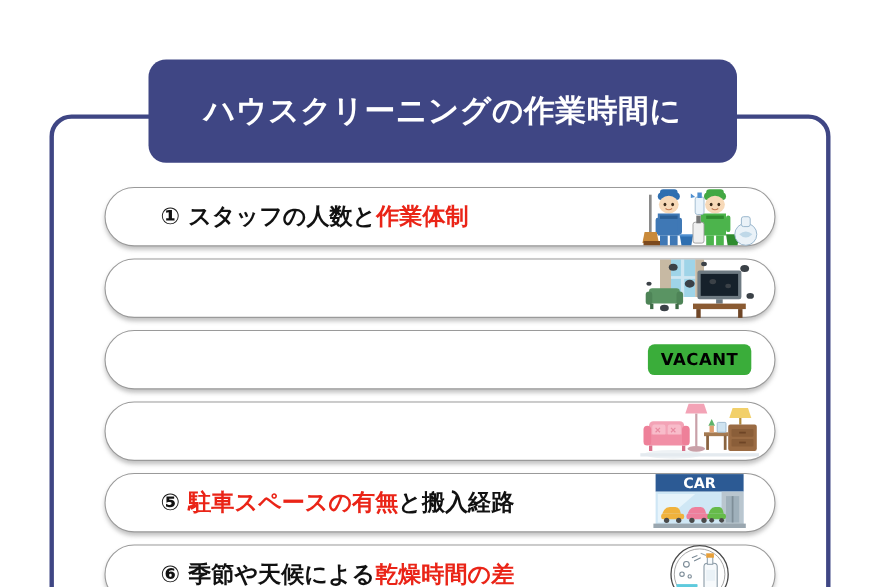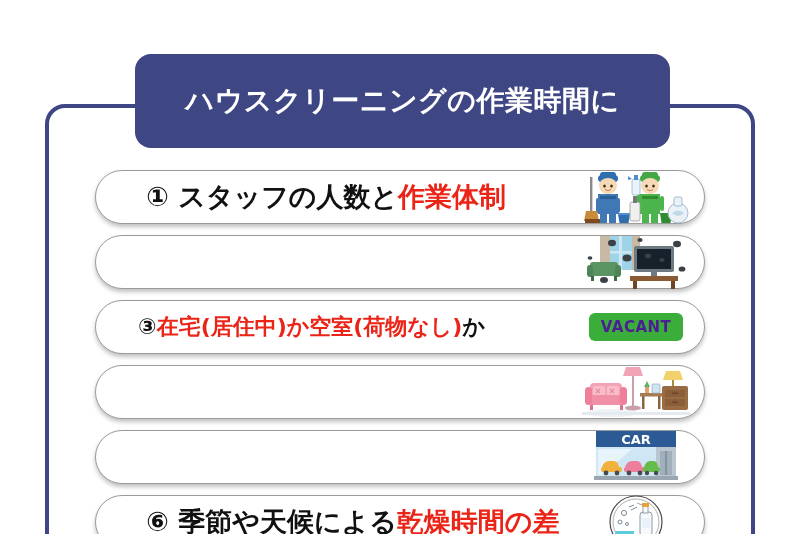--- a/index.html
+++ b/index.html
@@ -60,42 +60,42 @@
     box-sizing:border-box;
     box-shadow:0 3px 4px rgba(120,120,120,0.45);
     display:flex;
     align-items:center;
   }
   .row-text{
     position:absolute;
     left:50px;
     top:50%;
     transform:translateY(-50%);
-    font-size:27px;
+    font-size:21px;
     font-weight:bold;
     color:#111111;
     white-space:nowrap;
     letter-spacing:0px;
   }
   .row-text .num{color:#111111;}
   .row-text .red{color:#ea2417;}
   .row-text .blk{color:#111111;}
   .row-3 .row-text{left:42px;font-size:22px;}
   .row-icon{
     position:absolute;
     right:12px;
     top:50%;
     transform:translateY(-50%);
     width:112px;height:58px;
     display:flex;align-items:center;justify-content:center;
     overflow:visible;
   }
   .vacant-badge{
     background:#3aad3a;
-    color:#4c1d95;
+    color:#000000;
     font-size:15px;
     font-weight:bold;
     letter-spacing:0.5px;
     padding:5px 12px;
     border-radius:6px;
   }
 </style>
 </head>
 <body>
 
@@ -195,21 +195,20 @@
             <ellipse cx="95" cy="10" rx="4" ry="3.2"></ellipse>
             <ellipse cx="100" cy="35" rx="3.4" ry="2.6"></ellipse>
             <ellipse cx="58" cy="6" rx="2.6" ry="2"></ellipse>
             <ellipse cx="8" cy="24" rx="2.4" ry="1.8"></ellipse>
           </g>
         </svg>
       </div>
     </div>
 
     <div class="row row-3">
-      <div class="row-text"><span class="num">③</span><span class="red">在宅(居住中)か空室(荷物なし)</span><span class="blk">か</span></div>
       <div class="row-icon">
         <span class="vacant-badge">VACANT</span>
       </div>
     </div>
 
     <div class="row row-4">
       <div class="row-icon">
         <svg width="108" height="58" viewBox="0 0 108 58">
 
           <ellipse cx="30" cy="50" rx="26" ry="4" fill="#eef2f5"></ellipse>
@@ -242,20 +241,21 @@
           <rect x="80" y="23" width="26" height="24" rx="2" fill="#9a6b43"></rect>
           <rect x="83" y="27" width="20" height="7" rx="1" fill="#8a5e39"></rect>
           <rect x="83" y="36" width="20" height="7" rx="1" fill="#8a5e39"></rect>
           <rect x="90" y="29.5" width="6" height="1.6" fill="#6e4526"></rect>
           <rect x="90" y="38.5" width="6" height="1.6" fill="#6e4526"></rect>
         </svg>
       </div>
     </div>
 
     <div class="row row-5">
+      <div class="row-text"><span class="num">⑤</span><span class="blk"> </span><span class="red">駐車スペースの有無</span><span class="blk">と搬入経路</span></div>
       <div class="row-icon">
         <svg width="108" height="56" viewBox="0 0 108 56">
           <rect x="14" y="2" width="80" height="16" fill="#2c5a94"></rect>
           <text x="54" y="15" font-family="DejaVu Sans, sans-serif" font-size="13" font-weight="bold" fill="#ffffff" text-anchor="middle">CAR</text>
           <rect x="14" y="18" width="80" height="30" fill="#cfe7f5"></rect>
           <path d="M16 20 L50 20 L20 46 L16 46 z" fill="#e7f4fb"></path>
           <rect x="74" y="18" width="20" height="30" fill="#b9c6cf"></rect>
           <rect x="78" y="22" width="12" height="24" fill="#9fb0bb"></rect>
           <rect x="83.2" y="22" width="1.6" height="24" fill="#7e8e98"></rect>
 

